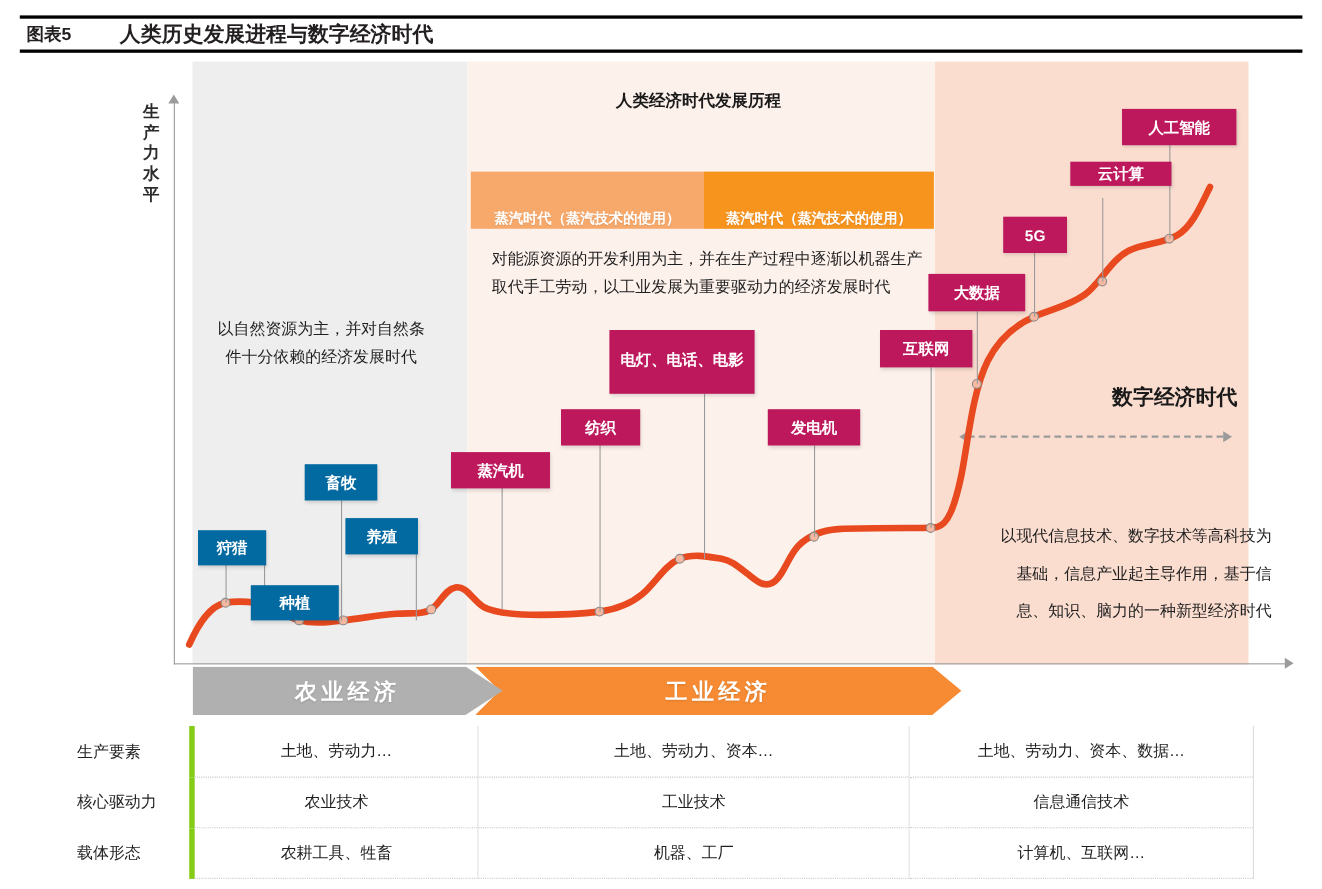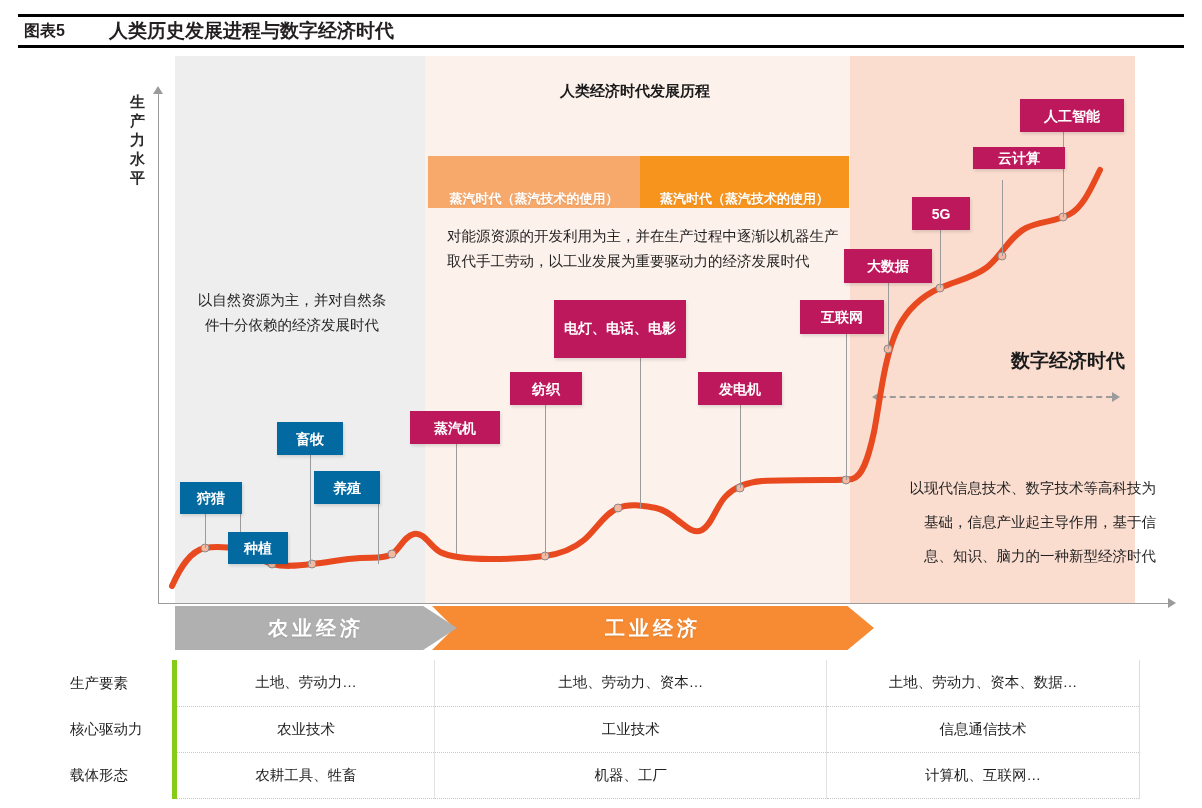--- a/index.html
+++ b/index.html
@@ -249,21 +249,21 @@
   <div class="leader" style="left:545px; top:348px; height:152px;"></div>
   <div class="leader" style="left:640px; top:302px; height:150px;"></div>
   <div class="leader" style="left:740px; top:349px; height:83px;"></div>
   <div class="leader" style="left:846px; top:278px; height:146px;"></div>
   <div class="leader" style="left:888px; top:227px; height:66px;"></div>
   <div class="leader" style="left:940px; top:174px; height:58px;"></div>
   <div class="leader" style="left:1002px; top:124px; height:76px;"></div>
   <div class="leader" style="left:1063px; top:76px; height:85px;"></div>
 
   <div class="callout gray" style="left:180px; top:426px; width:62px; height:32px;">狩猎</div>
-  <div class="callout gray" style="left:228px; top:476px; width:60px; height:32px;">种植</div>
+  <div class="callout gray" style="left:228px; top:476px; width:80px; height:32px;">种植</div>
   <div class="callout gray" style="left:277px; top:366px; width:66px; height:33px;">畜牧</div>
   <div class="callout gray" style="left:314px; top:415px; width:66px; height:33px;">养殖</div>
   <div class="callout orange" style="left:410px; top:355px; width:90px; height:33px;">蒸汽机</div>
   <div class="callout orange" style="left:510px; top:316px; width:72px; height:33px;">纺织</div>
   <div class="callout orange" style="left:554px; top:244px; width:132px; height:58px; line-height:25px;font-family:Liberation Mono, monospace;">电灯、电话、电影</div>
   <div class="callout orange" style="left:698px; top:316px; width:84px; height:33px;">发电机</div>
   <div class="callout orange" style="left:800px; top:244px; width:84px; height:34px;">互联网</div>
   <div class="callout orange" style="left:844px; top:193px; width:88px; height:34px;">大数据</div>
   <div class="callout orange" style="left:912px; top:141px; width:58px; height:33px;">5G</div>
   <div class="callout orange" style="left:973px; top:91px; width:92px; height:22px;">云计算</div>

